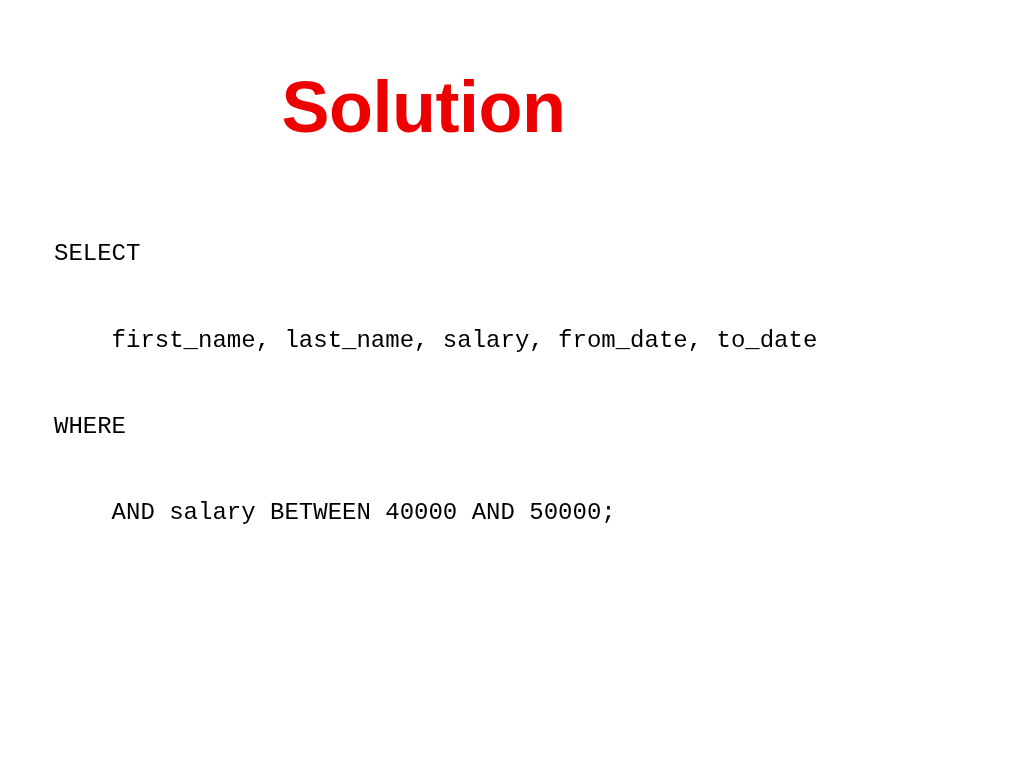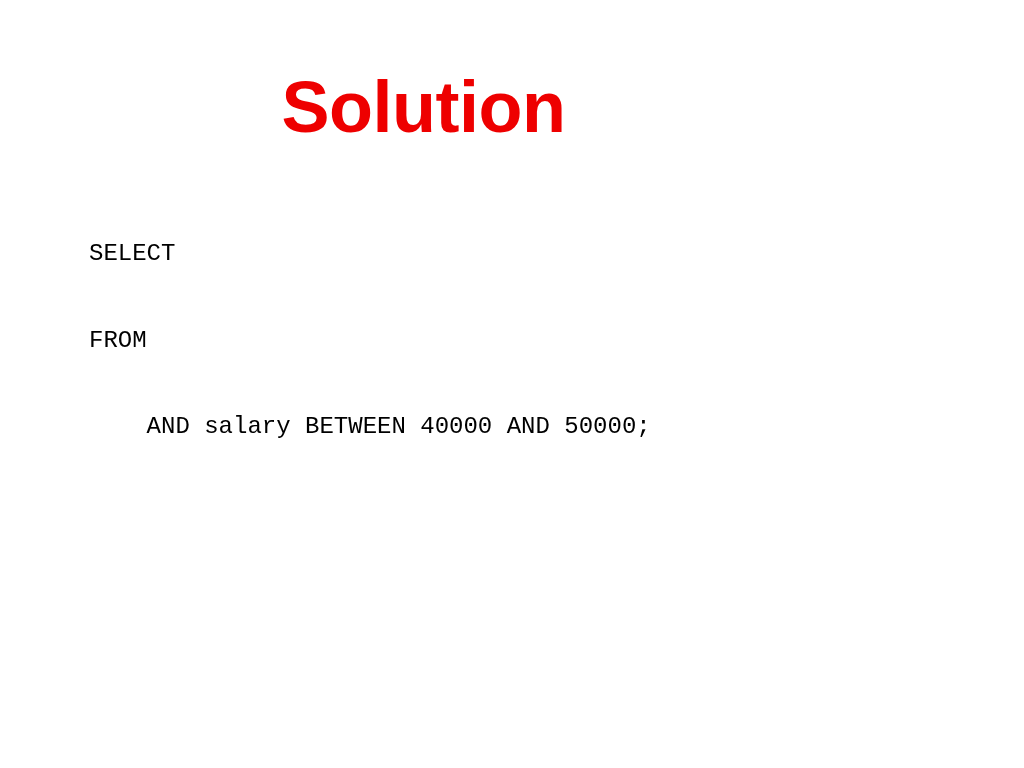--- a/index.html
+++ b/index.html
@@ -57,32 +57,32 @@
     color: #000000;
     white-space: pre;
     margin: 0;
     padding: 0;
   }
 
   .code-line {
     white-space: pre;
     display: block;
     height: 28.7px;
-    margin-left: 35px;
   }
 </style>
 </head>
 <body>
 
 <div id="slide">
 
   <div id="title">Solution</div>
 
   <div id="code-body">
 
     <div class="code-block" id="query-1">
       <span class="code-line">SELECT</span>
-      <span class="code-line">FROM</span>
+      <span class="code-line">    first_name, last_name, salary, from_date, to_date</span>
+      <span class="code-line">WHERE</span>
       <span class="code-line">    AND salary BETWEEN 40000 AND 50000;</span>
     </div>
 
   </div>
 </div>
 
 </body></html>

